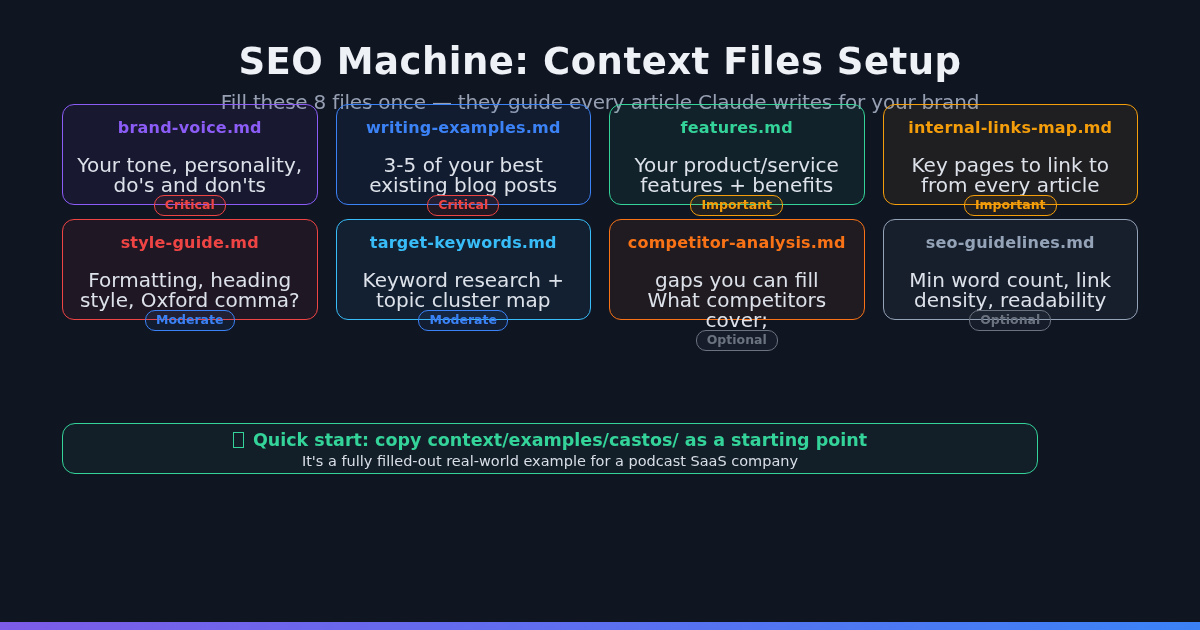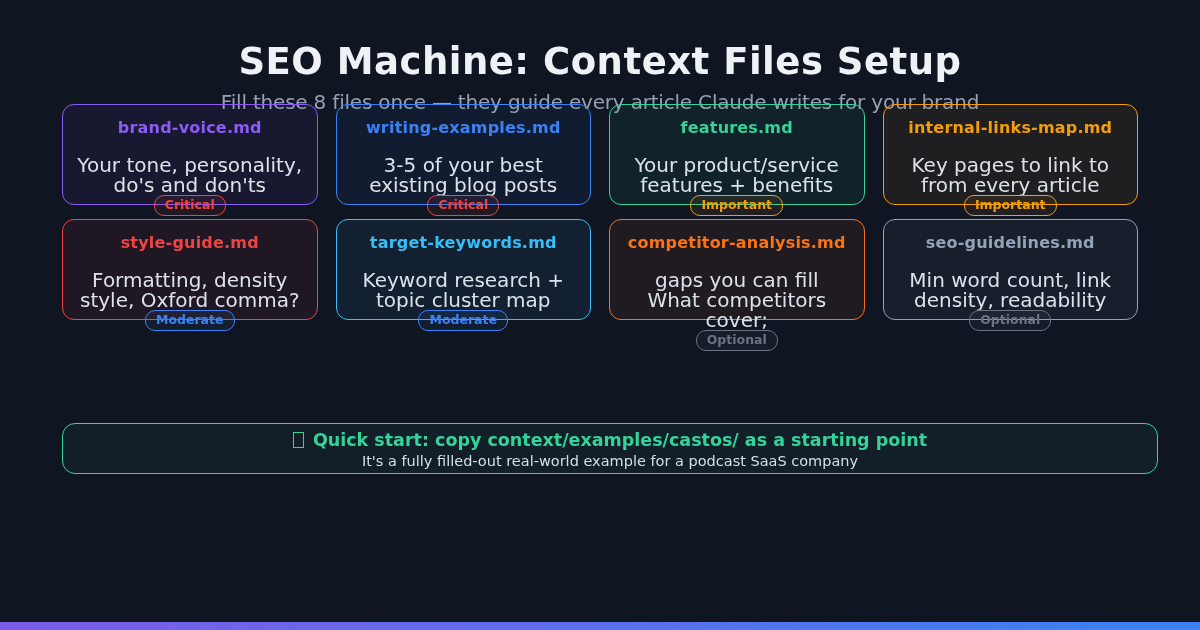--- a/index.html
+++ b/index.html
@@ -31,21 +31,21 @@
   .card-divider { width:calc(100% - 6px); height:1px; background:var(--accent-line); margin-top:9px; }
   .card-desc { margin-top:9px; font-size:20px; line-height:20px; color:#dde2ea; text-align:center; }
   .card-desc span { display:block; }
   .badge {
     margin-top:auto; font-size:12.5px; font-weight:bold;
     color:var(--badge); border:1px solid var(--badge); background:var(--badge-bg);
     border-radius:10px; padding:1px 10px 2px; line-height:16px;
   }
 
   .banner {
-    position:absolute; left:62px; top:423px; width:1096px; height:51px;
+    position:absolute; left:62px; top:423px; width:976px; height:51px;
     border:1px solid var(--accent); border-radius:13px;
     background:var(--accent-bg); text-align:center; padding-top:5px;
   }
   .banner-title { font-size:17.5px; font-weight:bold; color:var(--accent); line-height:23px; }
   .tofu {
     display:inline-block; width:11px; height:16px;
     border:1.6px solid currentColor; margin-right:9px; vertical-align:-2px;
   }
   .banner-sub { font-size:14.5px; color:#d9dee6; margin-top:1px; }
 
@@ -93,21 +93,21 @@
     <div class="card-desc">
       <span>Key pages to link to</span>
       <span>from every article</span>
     </div>
     <div class="badge">Important</div>
   </div>
     <div class="card" style="--accent: #ef4444; --accent-bg: rgba(239,68,68,0.07); --accent-line: rgba(239,68,68,0.35); --badge: #3b82f6; --badge-bg: rgba(59,130,246,0.08);">
     <div class="card-title">style-guide.md</div>
     <div class="card-divider"></div>
     <div class="card-desc">
-      <span>Formatting, density</span>
+      <span>Formatting, heading</span>
       <span>style, Oxford comma?</span>
     </div>
     <div class="badge">Moderate</div>
   </div>
     <div class="card" style="--accent: #38bdf8; --accent-bg: rgba(56,189,248,0.07); --accent-line: rgba(56,189,248,0.35); --badge: #3b82f6; --badge-bg: rgba(59,130,246,0.08);">
     <div class="card-title">target-keywords.md</div>
     <div class="card-divider"></div>
     <div class="card-desc">
       <span>Keyword research +</span>
       <span>topic cluster map</span>

